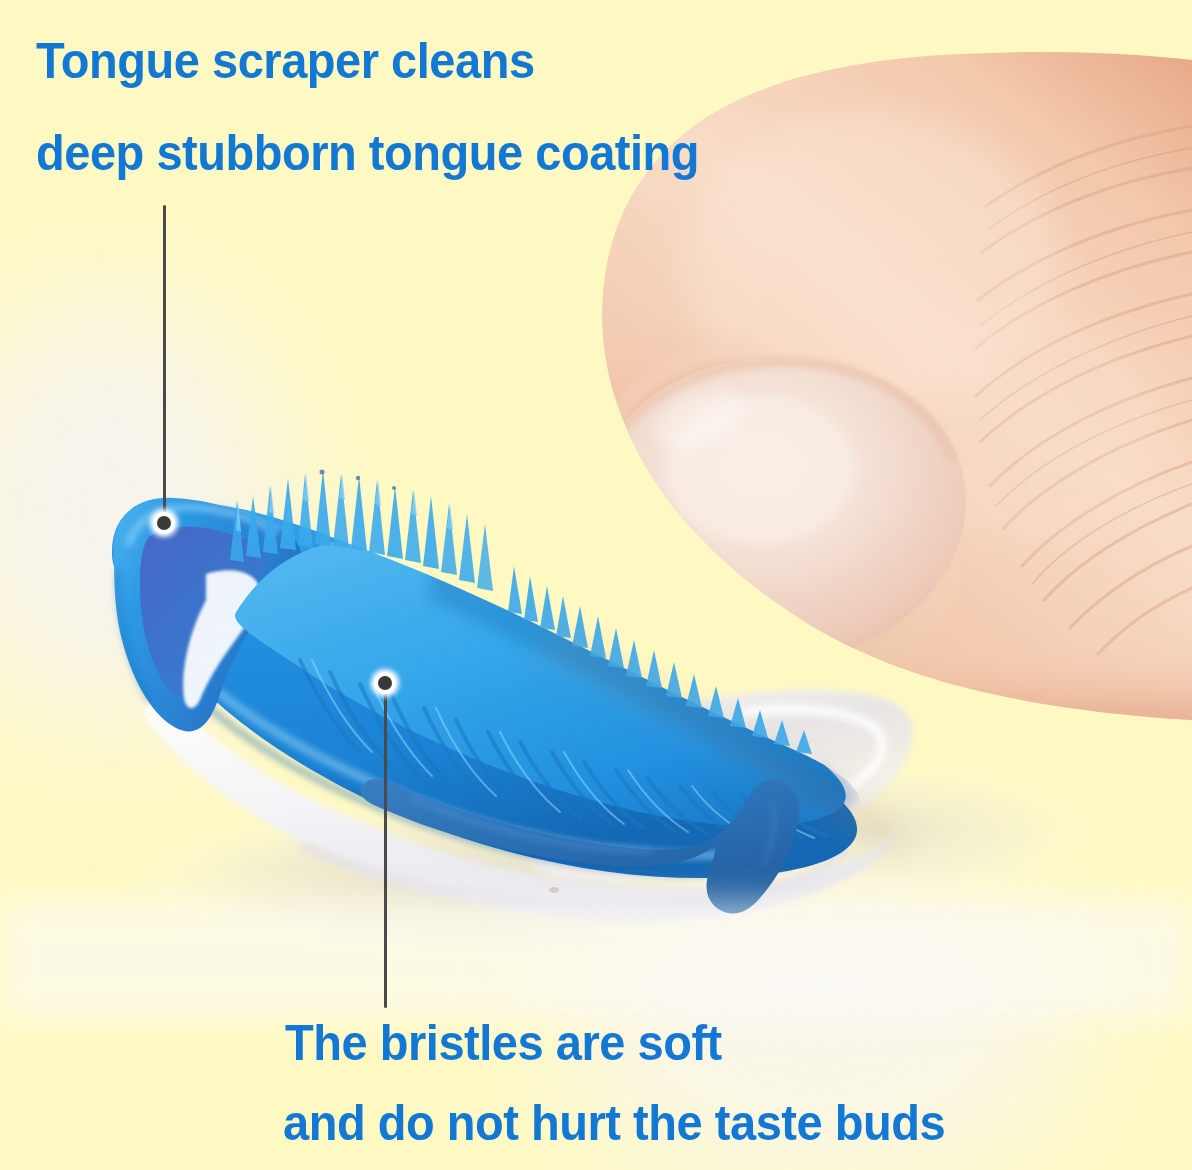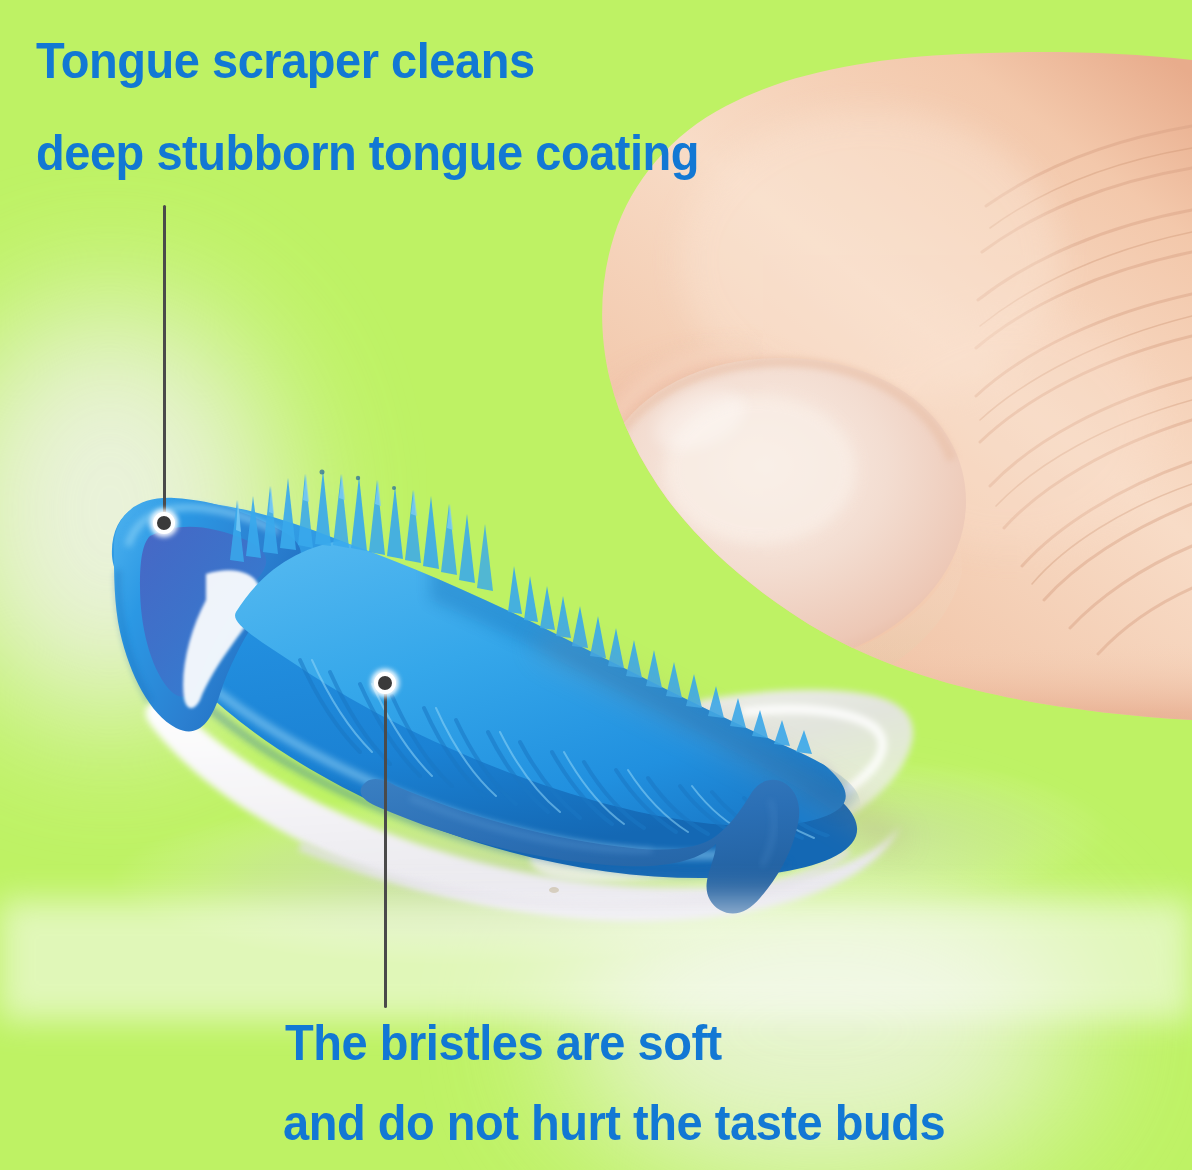--- a/index.html
+++ b/index.html
@@ -2,21 +2,21 @@
 <html><head>
 <meta charset="utf-8">
 <style>
   html,body{margin:0;padding:0;}
   body{
     width:1192px;height:1170px;
     background:#fdfcfe;
     font-family:"Liberation Sans", sans-serif;
     overflow:hidden;
   }
-  #stage{position:relative;width:1192px;height:1170px;overflow:hidden;background:#bef264;text-align:right;}
+  #stage{position:relative;width:1192px;height:1170px;overflow:hidden;background:#fef9c3;text-align:right;}
 
   
   .bg-tint{position:absolute;border-radius:50%;filter:blur(70px);pointer-events:none;}
 
   
   .callout-line{
     position:absolute;
     color:#1278d4;
     font-weight:bold;
     font-size:50px;

